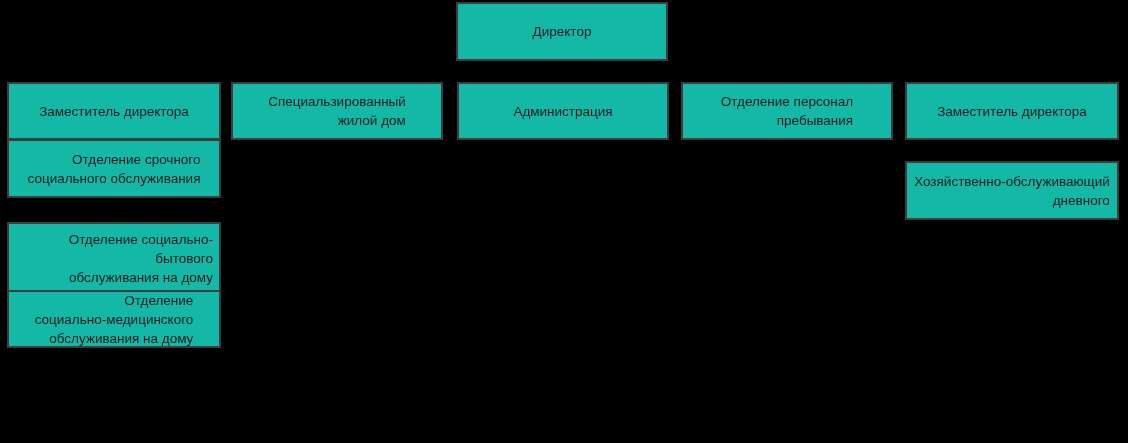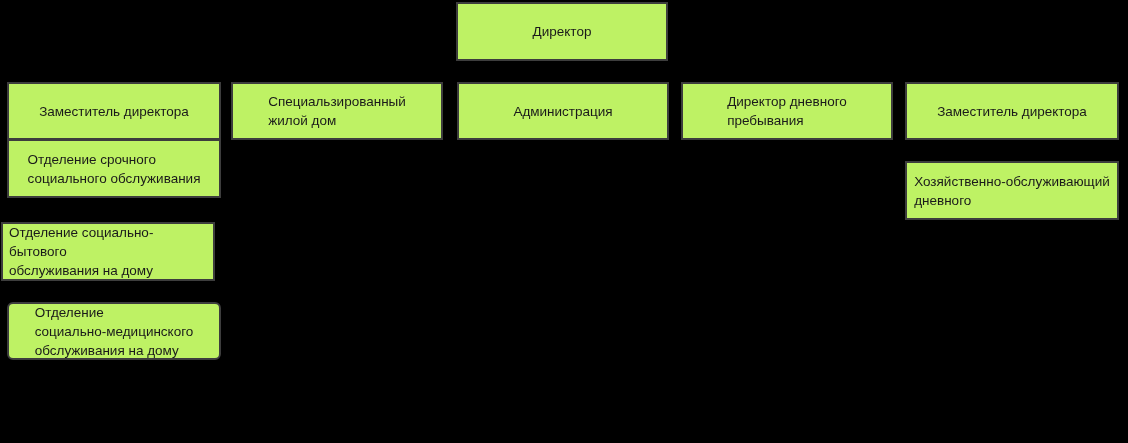--- a/index.html
+++ b/index.html
@@ -11,59 +11,59 @@
     position: relative;
     width: 1128px;
     height: 443px;
     background: #000000;
     overflow: hidden;
     font-family: "Liberation Sans", "DejaVu Sans", sans-serif;
   }
   .node {
     position: absolute;
     box-sizing: border-box;
-    background: #bef264;
+    background: #14b8a6;
     border: 2px solid #3d3d3d;
     color: #1a1a1a;
     font-size: 13.5px;
     line-height: 19px;
     display: flex;
     align-items: center;
     justify-content: center;
-    text-align: left;
+    text-align: right;
     white-space: pre-line;
     padding: 2px 6px;
   }
   
   .n-director          { left: 456px; top: 2px;   width: 212px; height: 59px; }
   .n-deputy-left       { left: 7px;   top: 82px;  width: 214px; height: 58px; }
   .n-specialized-house { left: 231px; top: 82px;  width: 212px; height: 58px; }
   .n-administration    { left: 457px; top: 82px;  width: 212px; height: 58px; }
   .n-day-stay          { left: 681px; top: 82px;  width: 212px; height: 58px; }
   .n-deputy-right      { left: 905px; top: 82px;  width: 214px; height: 58px; }
   .n-urgent-social     { left: 7px;   top: 139px; width: 214px; height: 59px; }
-  .n-social-household  { left: 1px;   top: 222px; width: 214px; height: 59px; }
-  .n-social-medical    { left: 7px;   top: 302px; width: 214px; height: 58px; border-radius: 6px; }
+  .n-social-household  { left: 7px;   top: 222px; width: 214px; height: 73px; }
+  .n-social-medical    { left: 7px;   top: 290px; width: 214px; height: 58px; }
   .n-maintenance-staff { left: 905px; top: 161px; width: 214px; height: 59px; }
 </style>
 </head>
 <body>
 
 <div class="canvas">
 
   <div class="node n-director">Директор</div>
 
   <div class="node n-deputy-left">Заместитель директора</div>
 
   <div class="node n-administration">Администрация</div>
 
   <div class="node n-specialized-house">Специальзированный
 жилой дом</div>
 
-  <div class="node n-day-stay">Директор дневного
+  <div class="node n-day-stay">Отделение персонал
 пребывания</div>
 
   <div class="node n-deputy-right">Заместитель директора</div>
 
   <div class="node n-urgent-social">Отделение срочного
 социального обслуживания</div>
 
   <div class="node n-social-household">Отделение социально-бытового
 обслуживания на дому</div>
 

